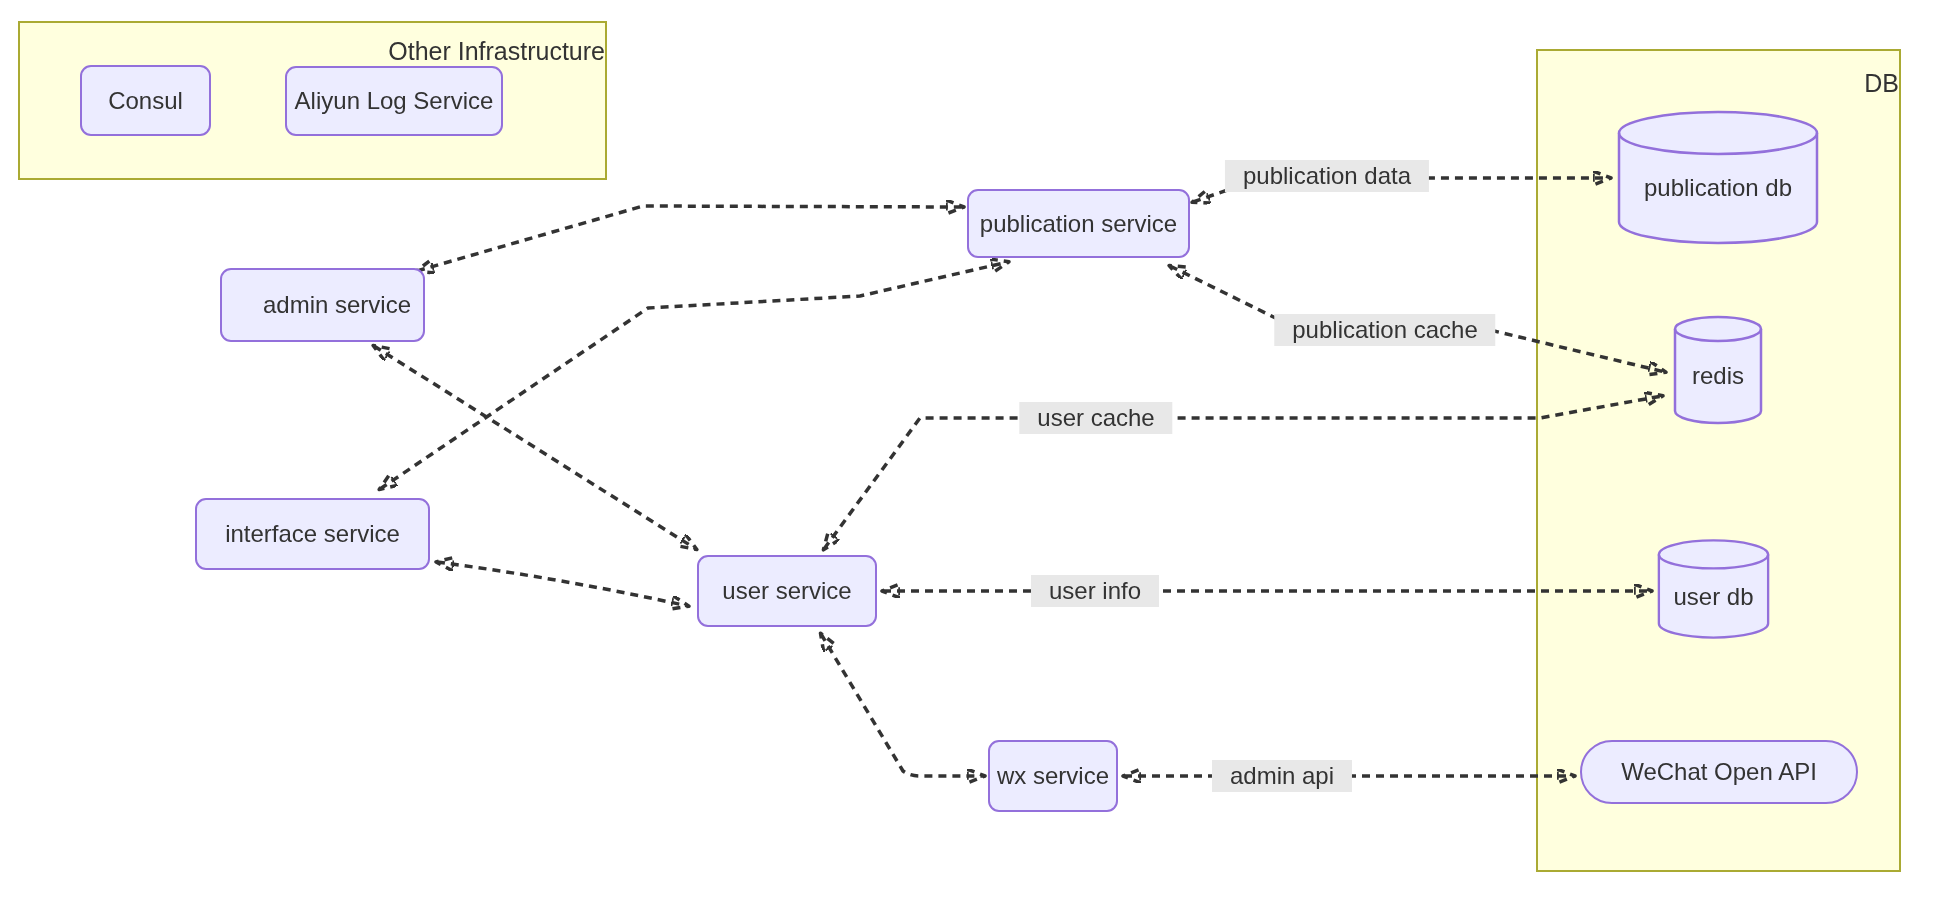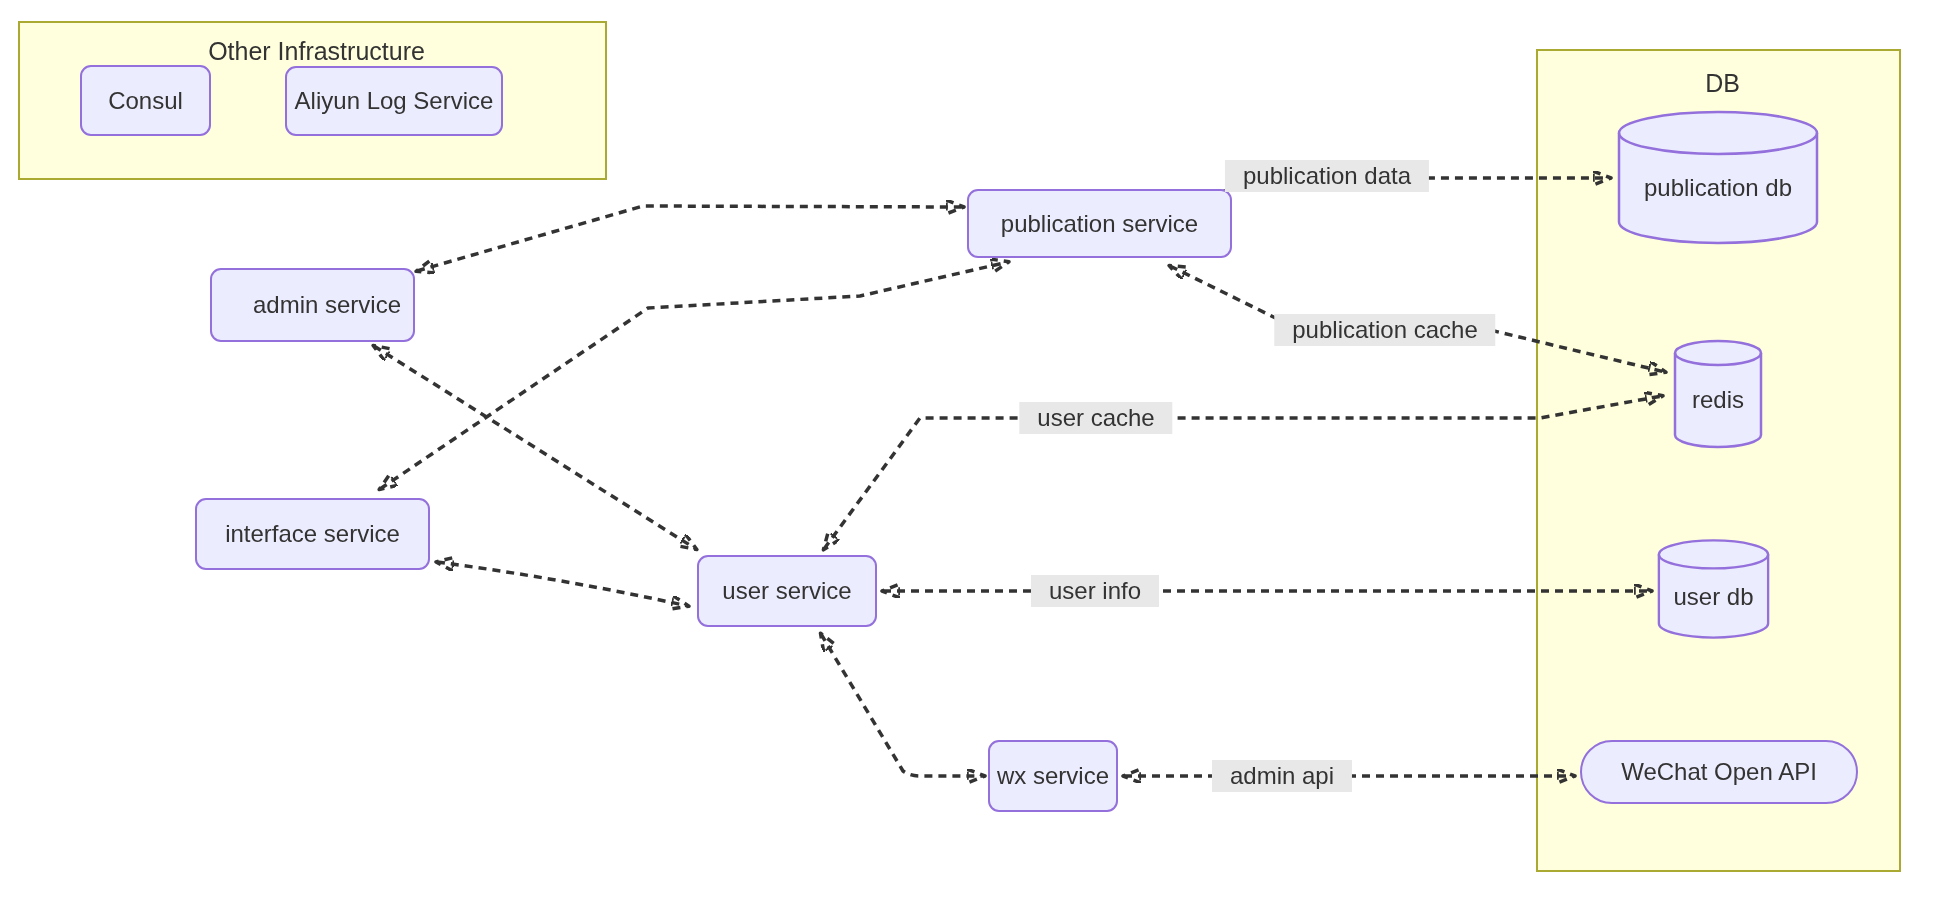--- a/index.html
+++ b/index.html
@@ -15,21 +15,21 @@
   .cluster {
     position: absolute;
     background: #ffffde;
     border: 2px solid #aaaa33;
     box-sizing: border-box;
     z-index: 1;
   }
   .cluster-title {
     position: absolute;
     left: 8px; right: 0;
-    text-align: center;
+    text-align: right;
     font-size: 25px;
     color: #333333;
   }
   .edges {
     position: absolute;
     left: 0; top: 0;
     z-index: 2;
   }
   .edges path {
     fill: none;
@@ -114,49 +114,49 @@
   </svg>
 
   <div class="node" style="left:80px; top:65px; width:131px; height:71px;">
     <span>Consul</span>
   </div>
 
   <div class="node" style="left:285px; top:66px; width:218px; height:70px;">
     <span>Aliyun Log Service</span>
   </div>
 
-  <div class="node" style="left:210px; top:268px; width:205px; height:74px;padding-left:29px;">
+  <div class="node" style="left:220px; top:268px; width:205px; height:74px;padding-left:29px;">
     <span>admin service</span>
   </div>
 
   <div class="node" style="left:195px; top:498px; width:235px; height:72px;">
     <span>interface service</span>
   </div>
 
-  <div class="node" style="left:967px; top:189px; width:265px; height:69px;text-align:right;">
+  <div class="node" style="left:967px; top:189px; width:223px; height:69px;text-align:right;">
     <span>publication service</span>
   </div>
 
   <div class="node" style="left:697px; top:555px; width:180px; height:72px;">
     <span>user service</span>
   </div>
 
   <div class="node" style="left:988px; top:740px; width:130px; height:72px;">
     <span>wx service</span>
   </div>
 
   <div class="node cylinder" style="left:1617px; top:110px; width:202px; height:135px;">
     <svg viewBox="0 0 202 135">
       <path d="M2,23 A99,21 0 0 1 200,23 L200,112 A99,21 0 0 1 2,112 Z" fill="#ECECFF" stroke="#9370DB" stroke-width="2.5"></path>
       <path d="M2,23 A99,21 0 0 0 200,23" fill="none" stroke="#9370DB" stroke-width="2.5"></path>
     </svg>
     <span class="cyl-label" style="top:10px;">publication db</span>
   </div>
 
-  <div class="node cylinder" style="left:1673px; top:339px; width:90px; height:110px;">
+  <div class="node cylinder" style="left:1673px; top:315px; width:90px; height:110px;">
     <svg viewBox="0 0 90 110">
       <path d="M2,14 A43,12 0 0 1 88,14 L88,96 A43,12 0 0 1 2,96 Z" fill="#ECECFF" stroke="#9370DB" stroke-width="2.5"></path>
       <path d="M2,14 A43,12 0 0 0 88,14" fill="none" stroke="#9370DB" stroke-width="2.5"></path>
     </svg>
     <span class="cyl-label" style="top:6px;">redis</span>
   </div>
 
   <div class="node cylinder" style="left:1657px; top:535px; width:113px; height:108px;">
     <svg viewBox="0 0 121 108">
       <path d="M2,17 A58.5,15 0 0 1 119,17 L119,91 A58.5,15 0 0 1 2,91 Z" fill="#ECECFF" stroke="#9370DB" stroke-width="2.5"></path>

